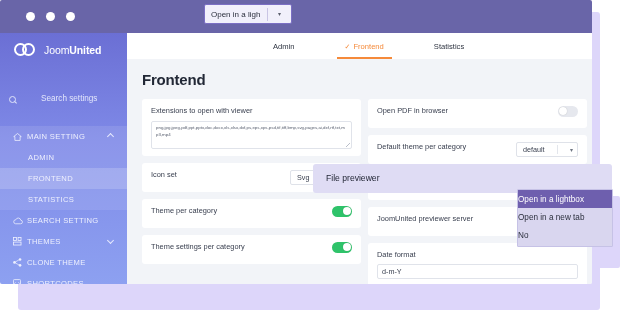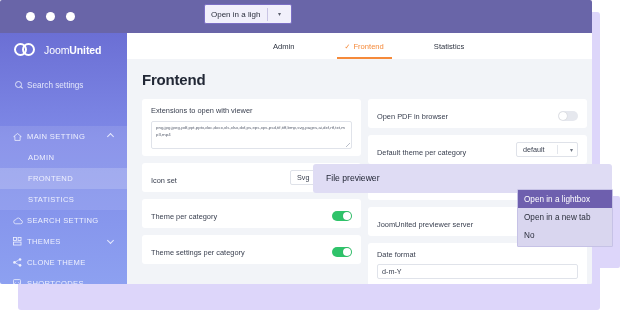--- a/index.html
+++ b/index.html
@@ -63,23 +63,23 @@
     box-sizing: border-box;
   }
   .logo-mark i.c1 { left: 0; }
   .logo-mark i.c2 { left: 8px; }
   .logo-text { color: #fff; font-size: 10.5px; letter-spacing: -0.1px; white-space: nowrap;}
   .logo-text b { font-weight: bold; }
 
   .search-row {
     position: absolute; left: 0; top: 48px;
     width: 127px; height: 22px;
-    display: flex; align-items: flex-start;
-    padding-left: 15px;
-    color: #e3e6fb; font-size: 8.2px;
+    display: flex; align-items: flex-end;
+    padding-left: 9px;
+    color: #e3e6fb; font-size: 8.2px; gap: 20px;
   }
   .search-row .mag {
     width: 7px; height: 7px; border: 1.1px solid #dfe3fa;
     border-radius: 50%; position: relative; margin-right: 5px; flex: none;
   }
   .search-row .mag::after {
     content: ""; position: absolute; right: -2.6px; bottom: -1.4px;
     width: 3.4px; height: 1.1px; background: #dfe3fa;
     transform: rotate(45deg);
   }
@@ -152,21 +152,21 @@
 
   .card {
     background: #ffffff;
     border-radius: 3px;
     margin-bottom: 7px;
     padding: 7px 9px;
     position: relative;
   }
   .card-lbl { font-size: 7.4px; color: #3a4050; }
   .card-row {
-    display: flex; align-items: flex-end; justify-content: space-between;
+    display: flex; align-items: flex-start; justify-content: space-between;
     min-height: 15px;
   }
 
   .textarea {
     margin-top: 6px;
     border: 1px solid #e0e3ea; border-radius: 2px;
     padding: 3px 4px 5px 4px;
     font-size: 4.4px; line-height: 1.55; color: #565d6d;
     word-break: break-all; position: relative;
     height: 28px; overflow: hidden;
@@ -252,21 +252,21 @@
     left: 517px; top: 189px;
     width: 96px;
     background: #d9d6ef;
     border: 1px solid #c6c2e6;
     border-radius: 1px;
     z-index: 7;
     padding-bottom: 2px;
   }
   .fp-opt {
     height: 18px; display: flex; align-items: center;
-    padding-left: 6px; font-size: 8.2px; color: #2b2f3d;
+    font-size: 8.2px; color: #2b2f3d;
     white-space: nowrap;
   }
   .fp-opt.sel { background: #6e5fae; color: #ffffff; }
 
   
   .fp-halo {
     position: absolute; left: 593px; top: 196px;
     width: 27px; height: 72px; background: #ddd6fa;
     z-index: 2; border-radius: 2px;
   }

